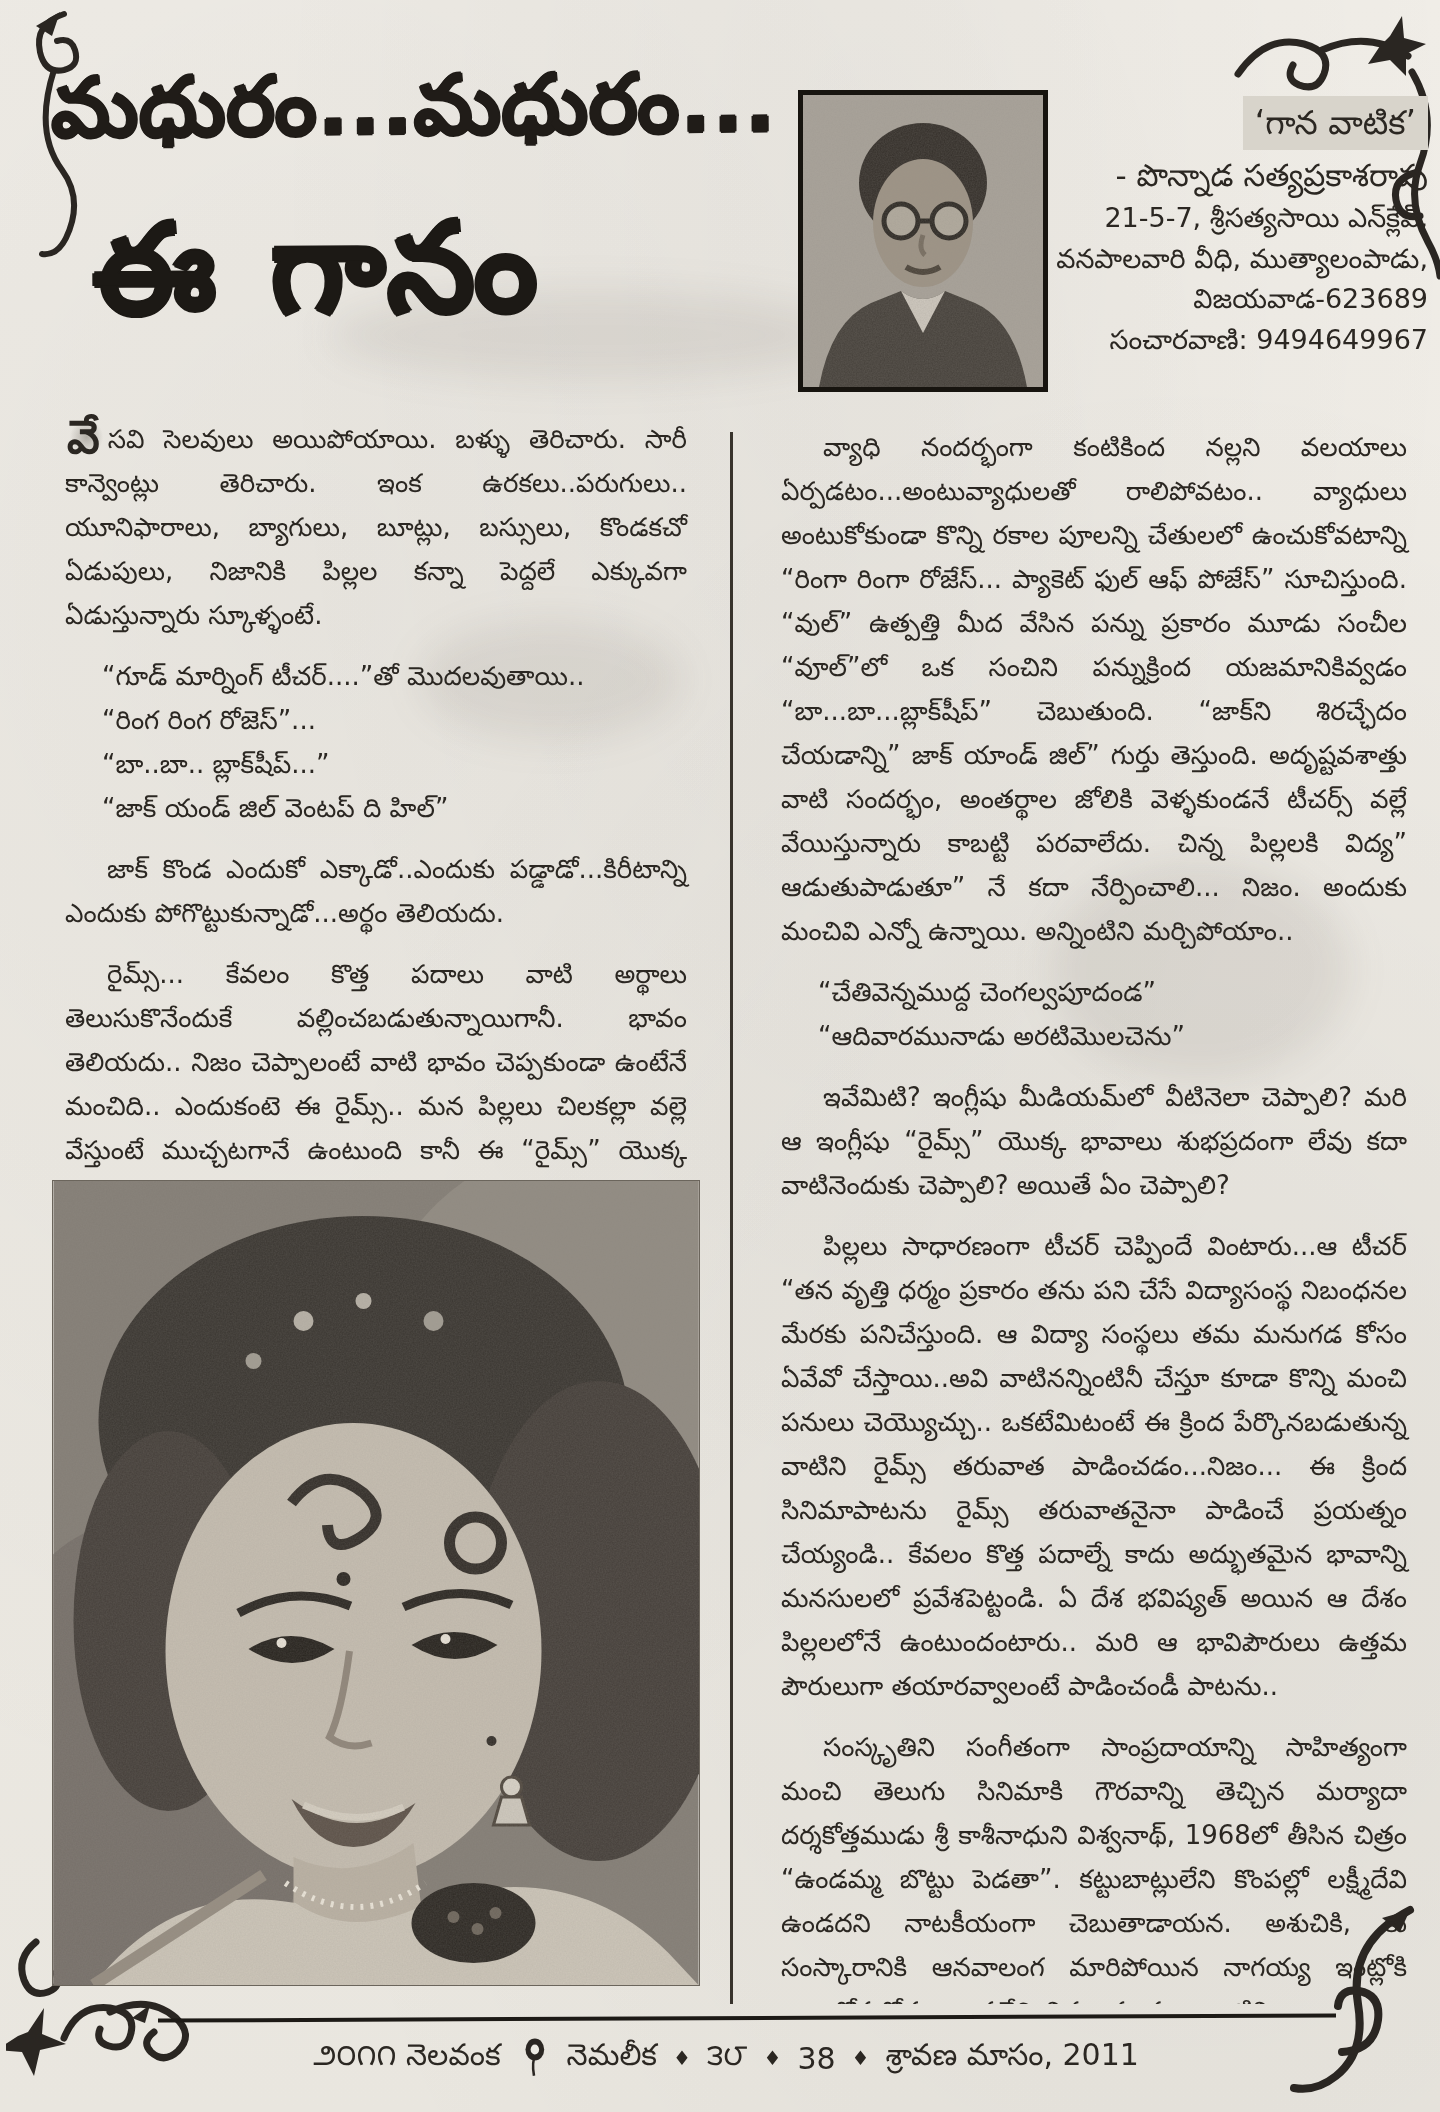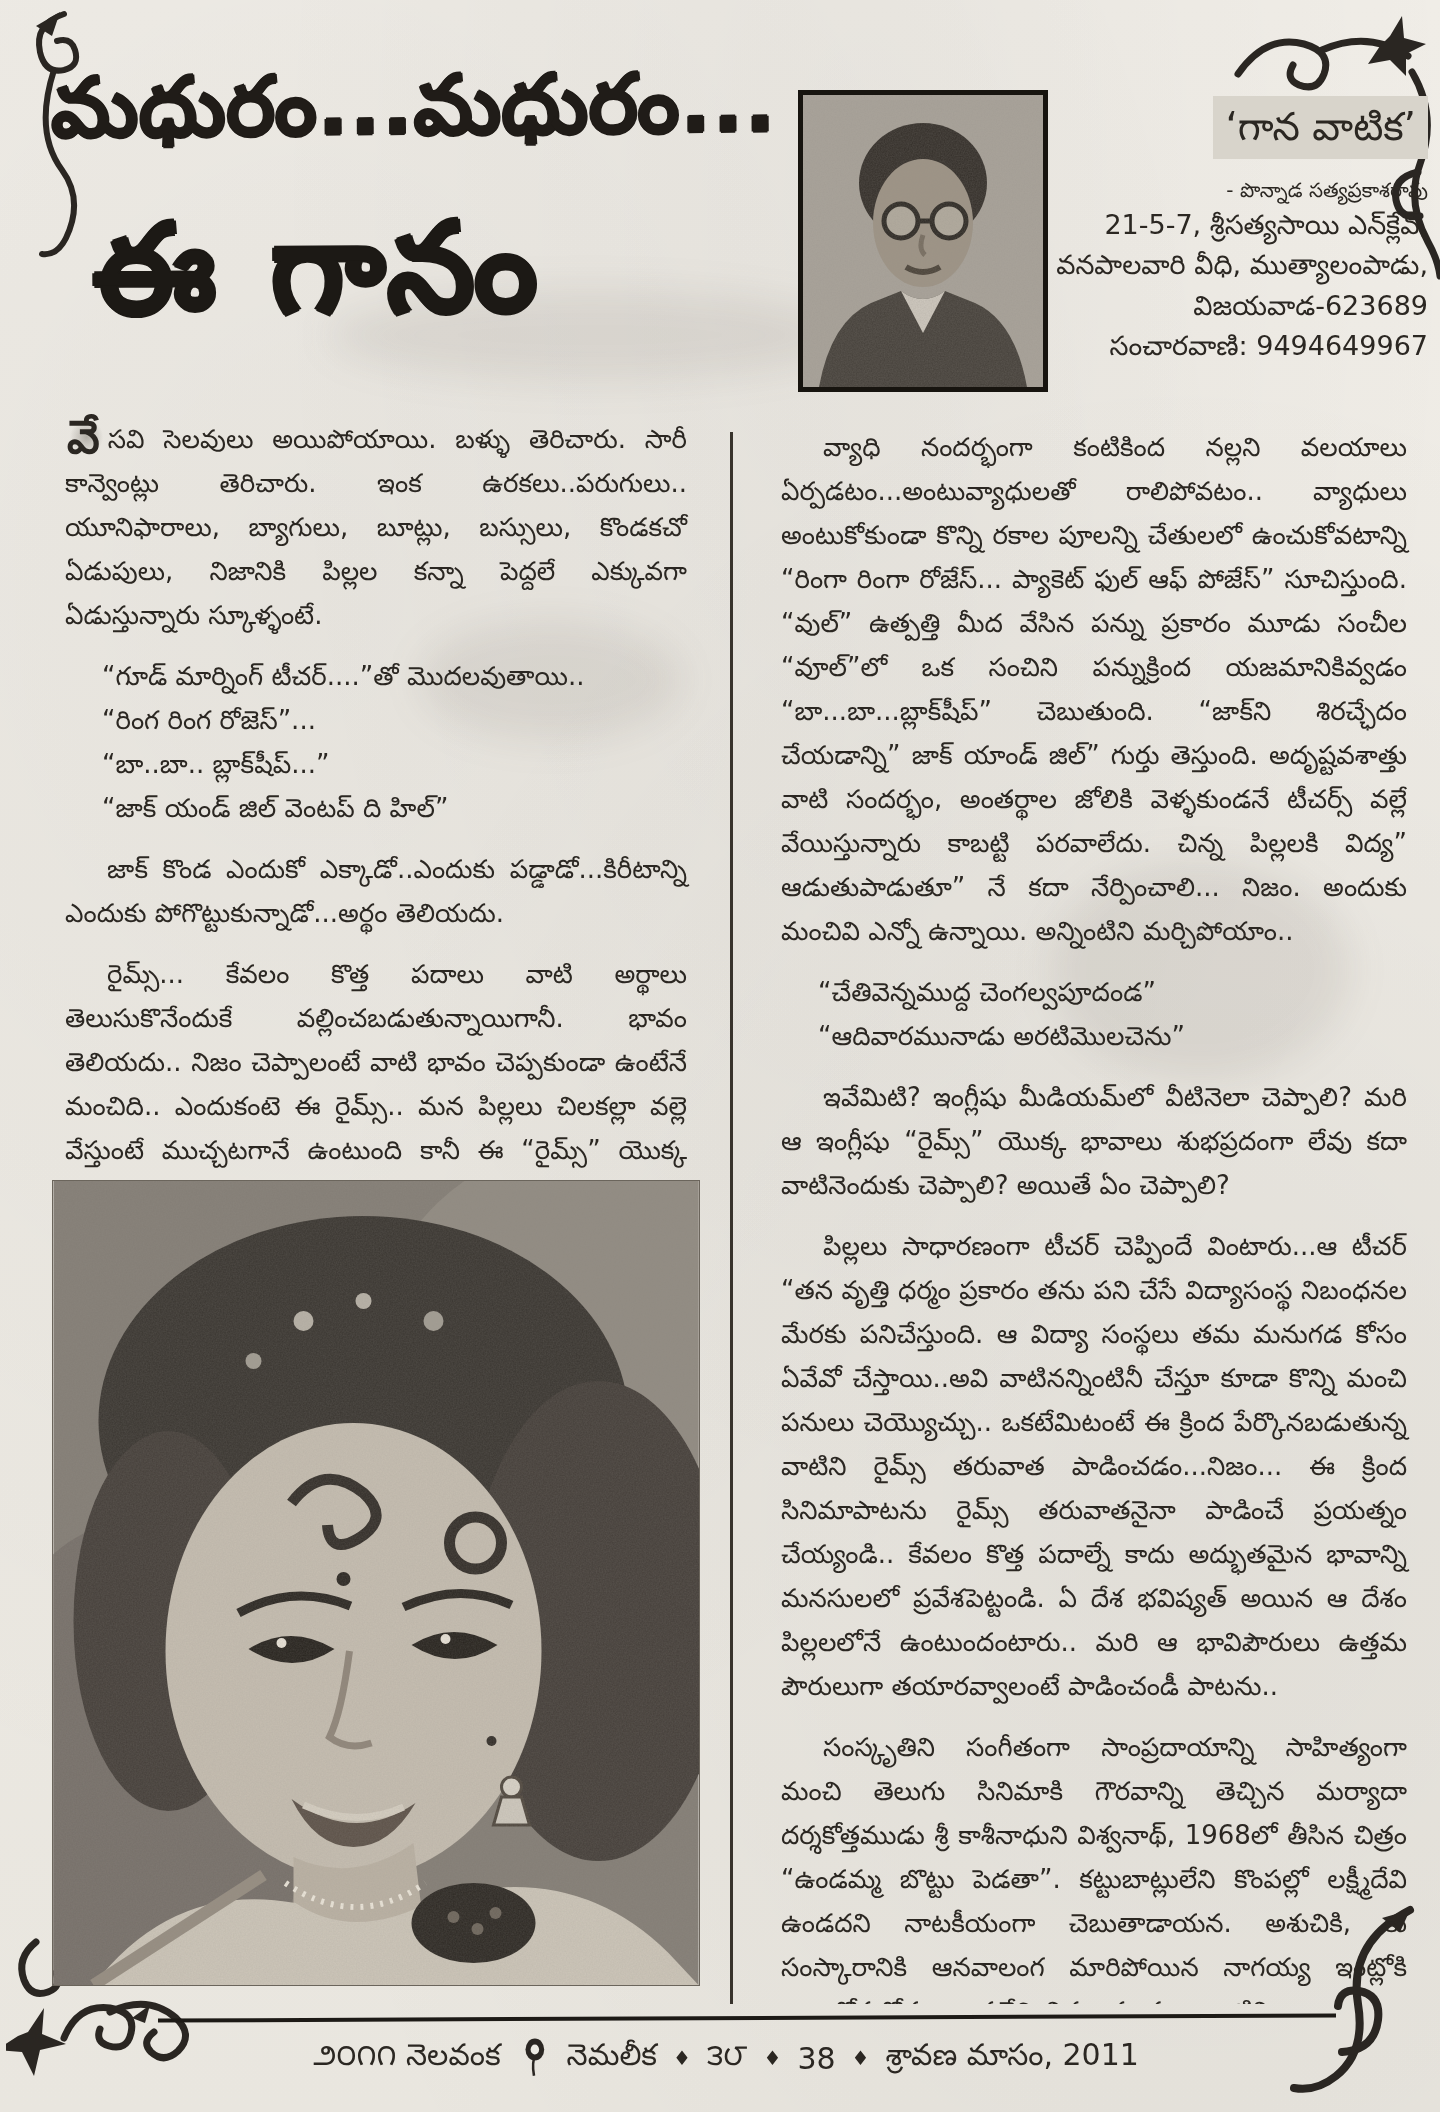--- a/index.html
+++ b/index.html
@@ -24,22 +24,22 @@
   }
   .title-line2 {
     margin-top:22px; margin-left:40px;
     font-size:124px; font-weight:900; letter-spacing:6px; color:#1c1915; white-space:nowrap;
     text-shadow:2px 0 0 currentColor,-2px 0 0 currentColor,0 2px 0 currentColor,0 -2px 0 currentColor;
   }
   .author-photo { position:absolute; left:798px; top:90px; width:250px; height:302px;
     border:5px solid #17140f; box-sizing:border-box; background:#b7b1a8; z-index:2; }
   .author-photo svg { display:block; width:100%; height:100%; }
   .byline-block { position:absolute; left:1052px; top:96px; width:376px; text-align:right; z-index:2; line-height:1.5; }
-  .series-badge { display:inline-block; font-size:39px; padding:2px 12px; background:#d8d4cb; color:#2b2722; }
-  .author-name { margin-top:16px; font-size:20px; white-space:nowrap; }
+  .series-badge { display:inline-block; font-size:33px; padding:2px 12px; background:#d8d4cb; color:#2b2722; }
+  .author-name { margin-top:2px; font-size:31px; white-space:nowrap; }
   .addr { font-size:27px; }
   .phone { font-size:27px; }
 
   
   .col1-text { position:absolute; left:48px; top:398px; width:656px; height:778px; overflow:hidden; z-index:2; }
   .col2-text { position:absolute; left:764px; top:408px; width:660px; height:1596px; overflow:hidden; z-index:2; }
   .divider { position:absolute; left:730px; top:432px; width:3px; height:1572px; background:#38332c; z-index:2; }
   p { margin:17px; font-size:26px; line-height:44px; text-align:justify; }
   p.indent { text-indent:42px; }
   p.dialog { text-indent:54px; text-align:left; margin:0 0; }

